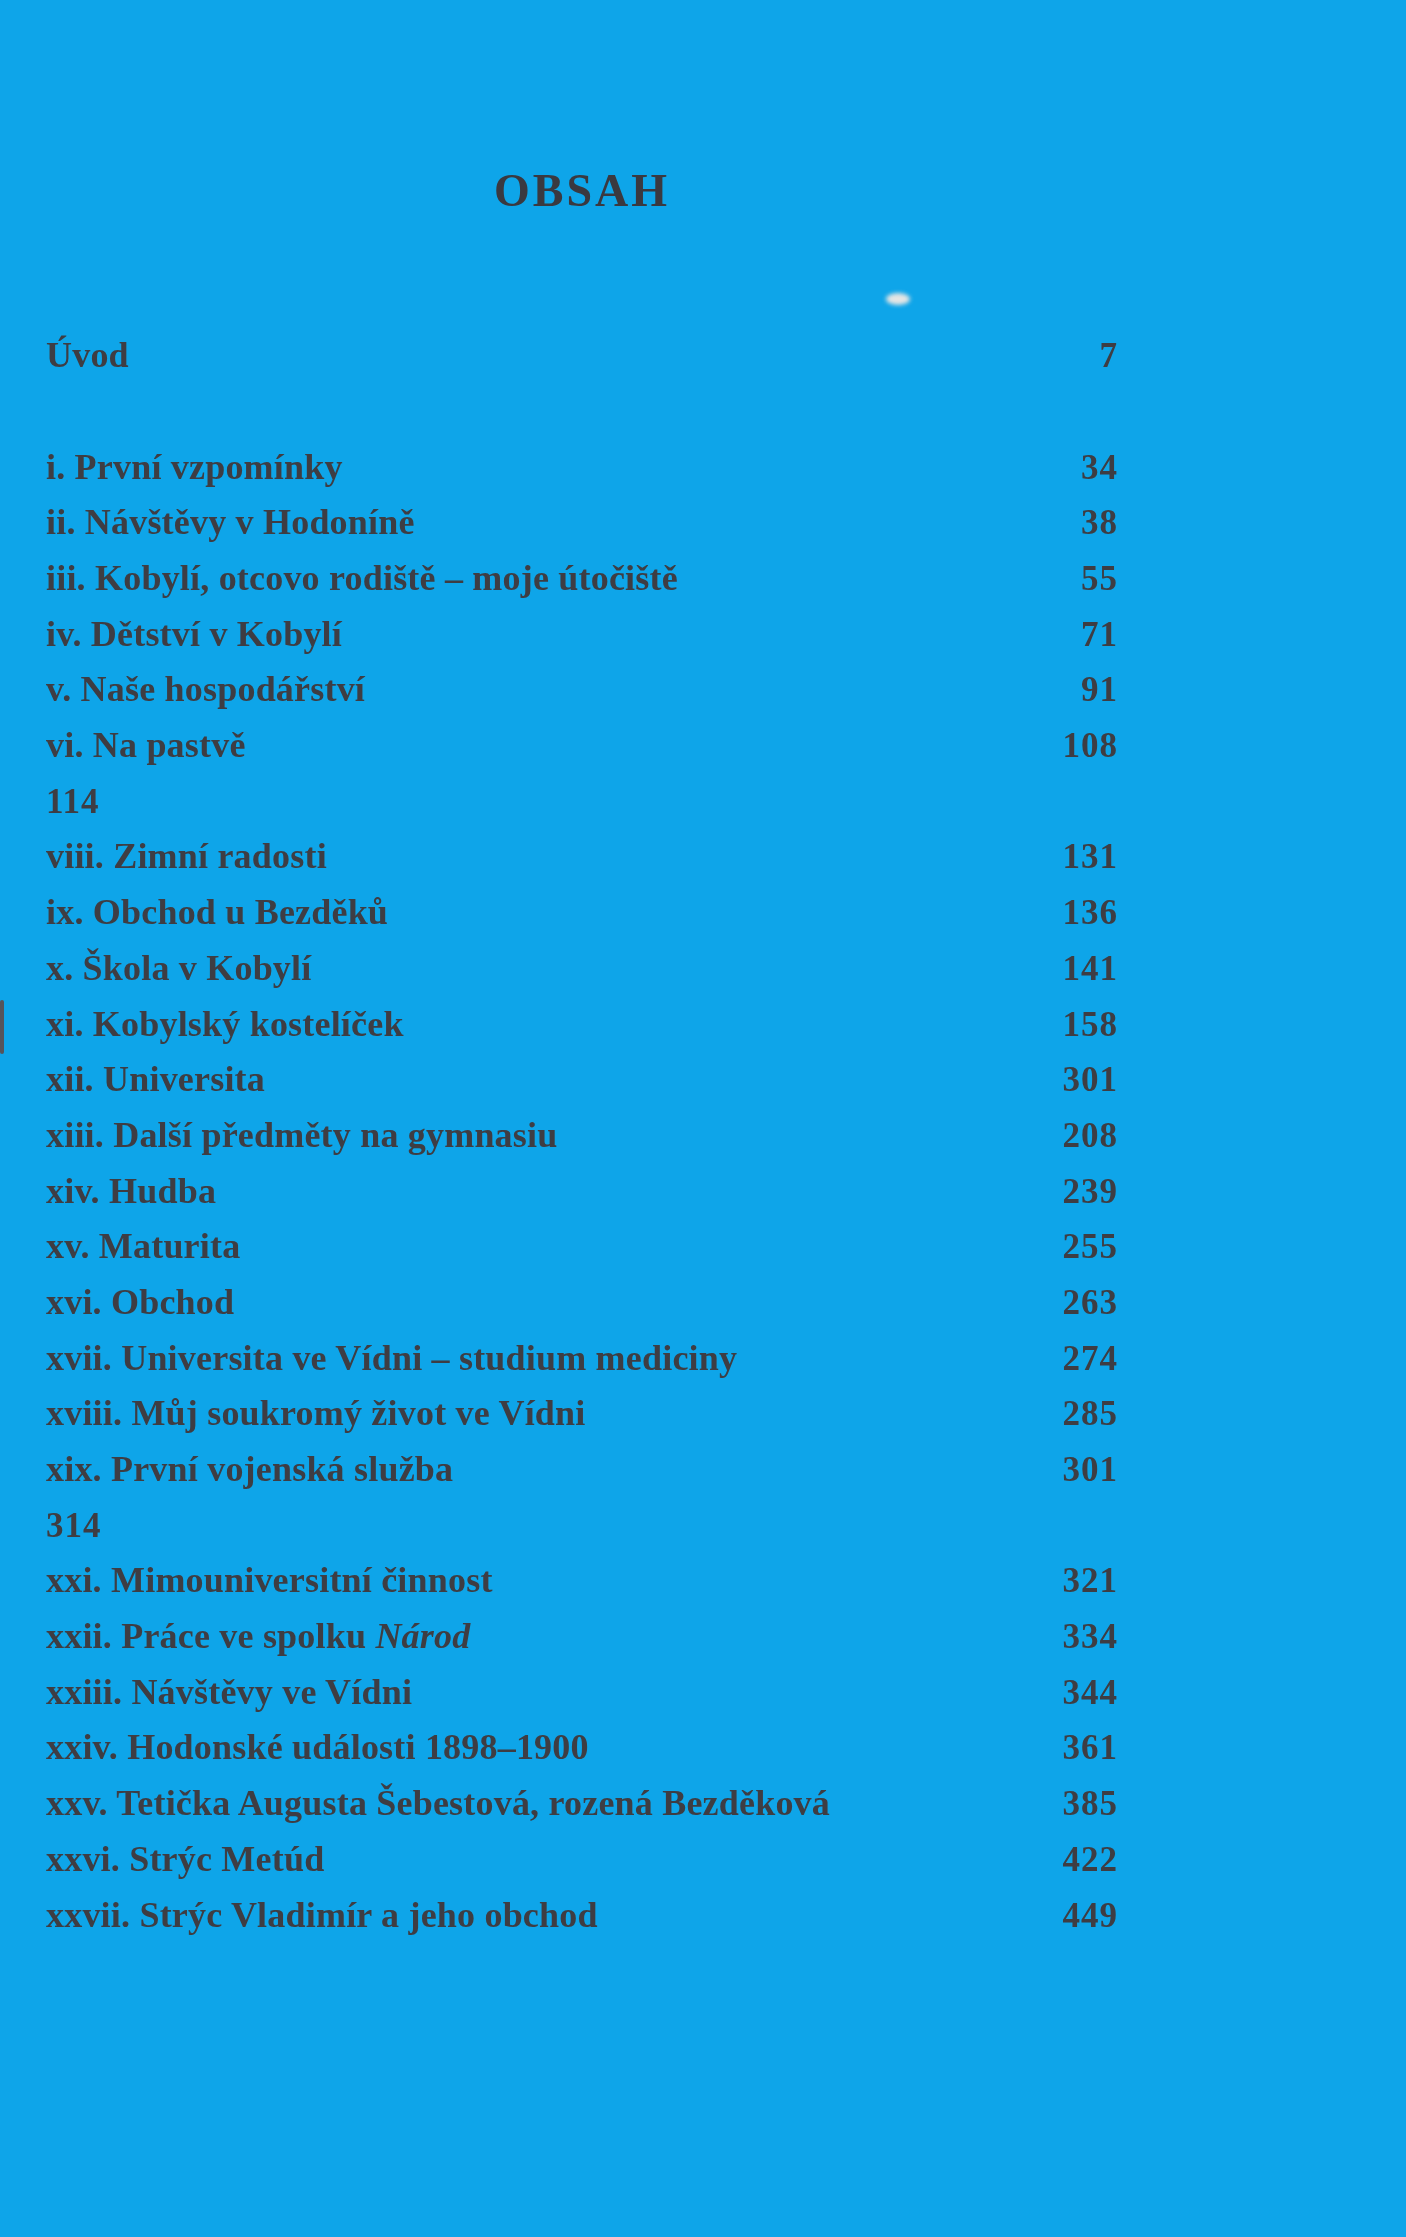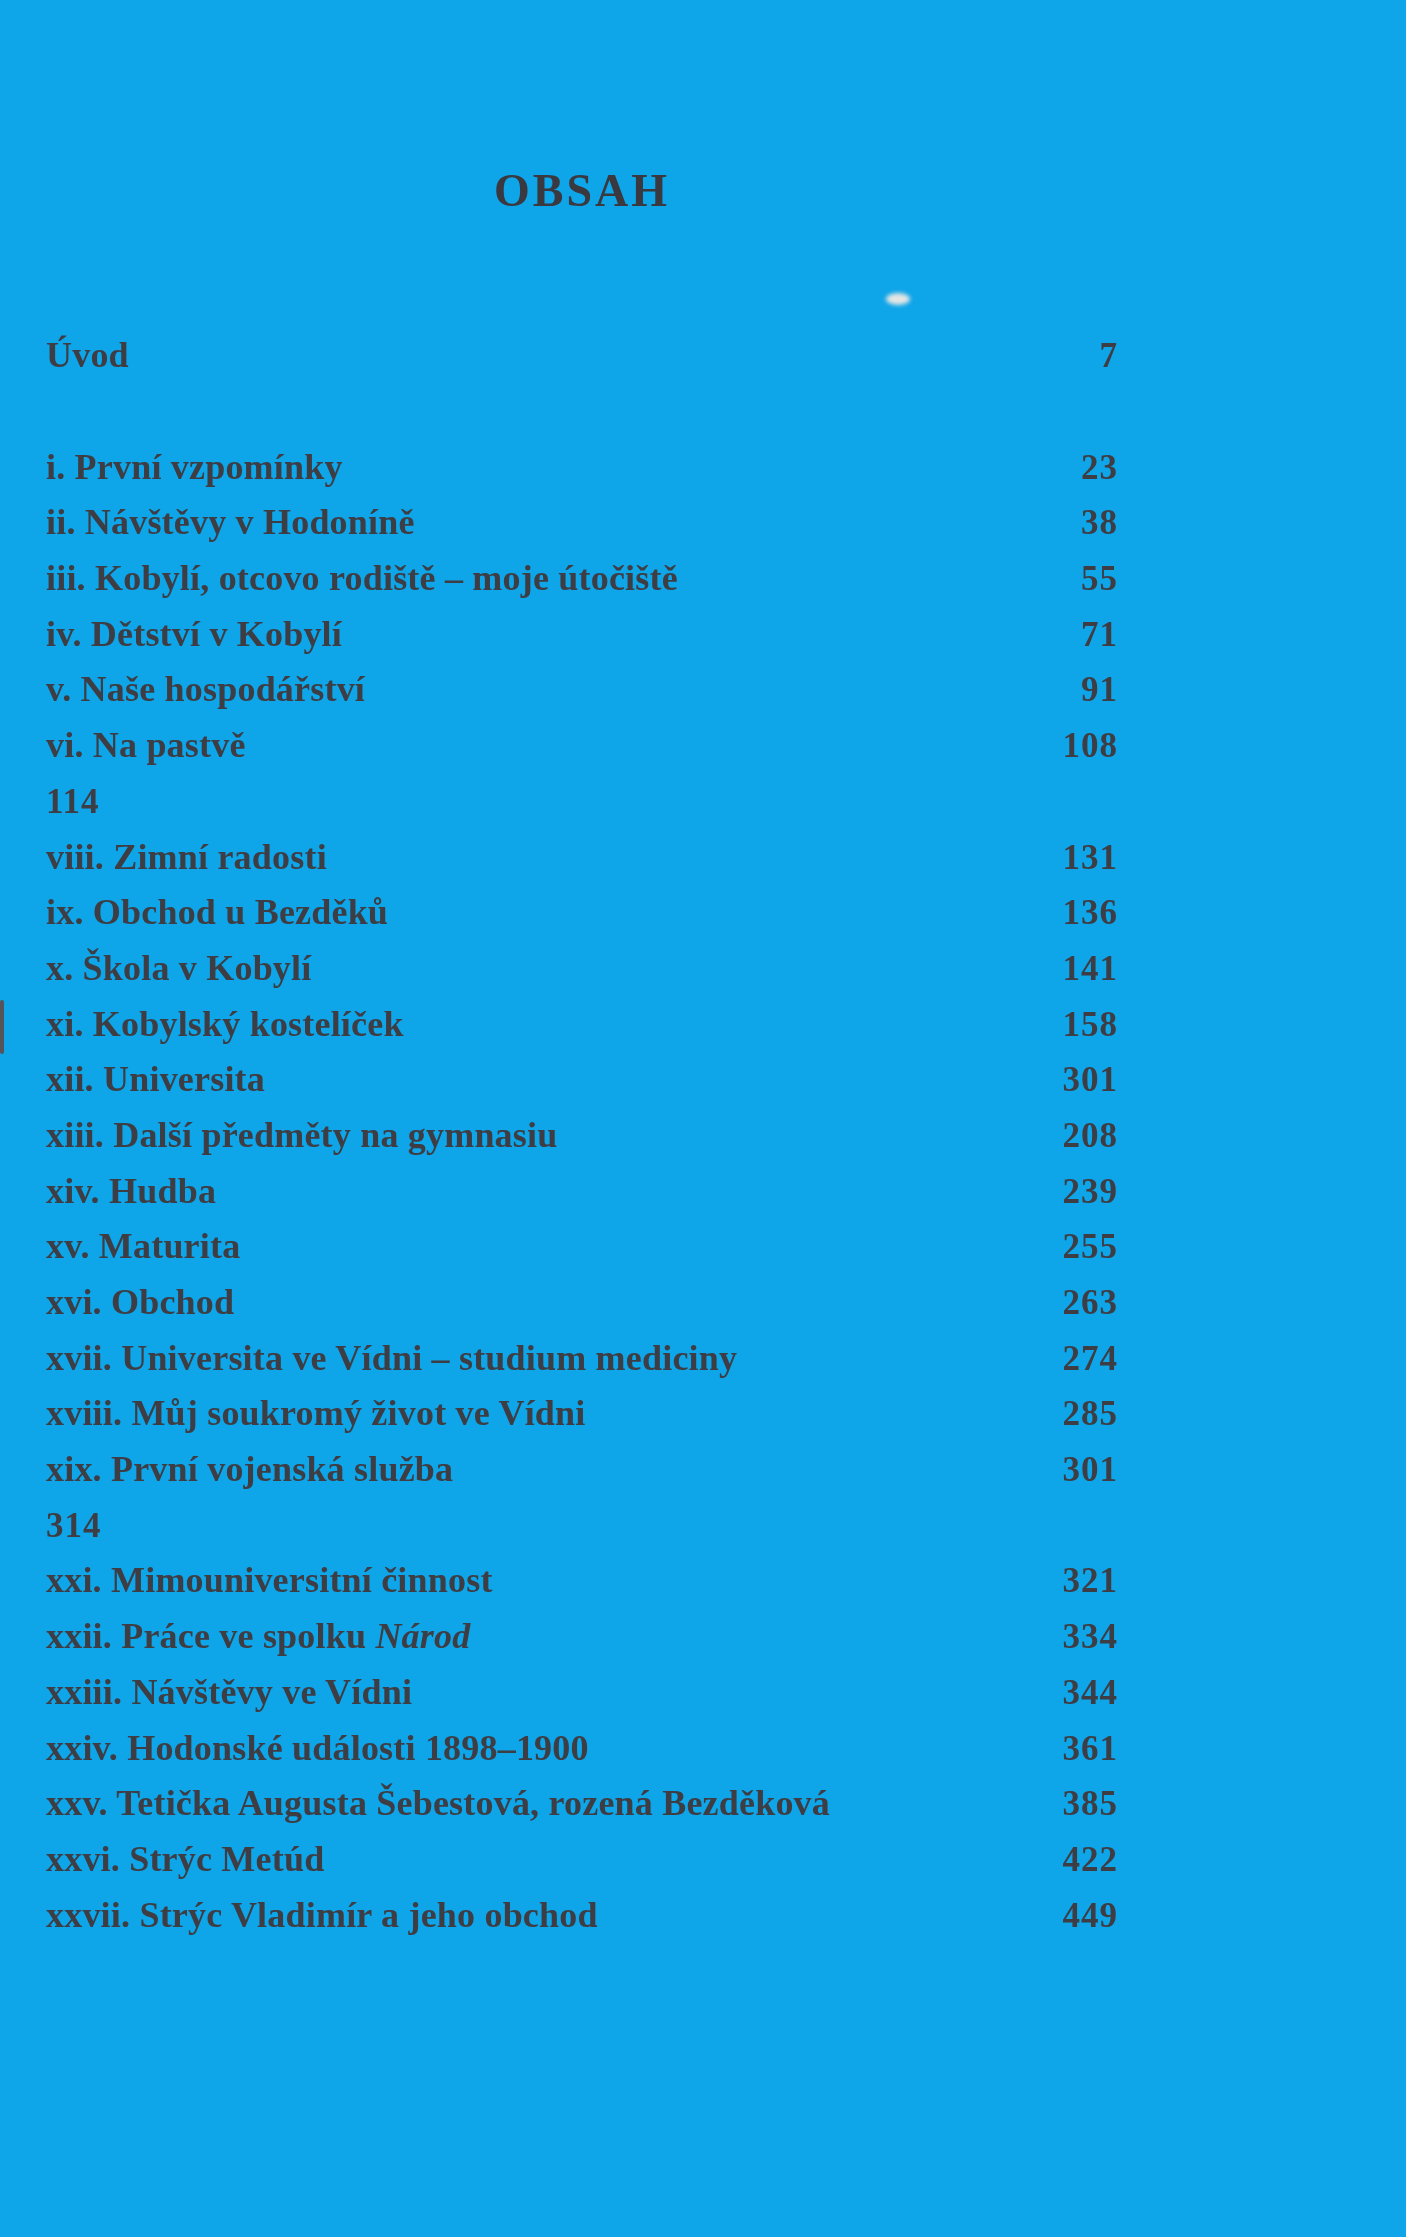--- a/index.html
+++ b/index.html
@@ -31,21 +31,21 @@
     letter-spacing: 3px;
     line-height: 1;
     color: #3a3940;
   }
   .toc {
     margin-top: 114px;
   }
   .row {
     display: flex;
     justify-content: space-between;
-    align-items: center;
+    align-items: flex-end;
     height: 55.7px;
     line-height: 55.7px;
     font-size: 36px;
     font-weight: 700;
     white-space: nowrap;
   }
   .intro-row {
     margin-bottom: 56px;
   }
   .entry-text {
@@ -93,21 +93,21 @@
   <div class="toc">
 
     <div class="row intro-row">
       <span class="entry-text">Úvod</span>
       <span class="entry-page">7</span>
     </div>
 
     <div id="entries">
   <div class="row">
     <span class="entry-text"><span class="t">i. První vzpomínky</span><span class="it italic-part"></span></span>
-    <span class="entry-page">23</span>
+    <span class="entry-page">34</span>
   </div>
 
   <div class="row">
     <span class="entry-text"><span class="t">ii. Návštěvy v Hodoníně</span><span class="it italic-part"></span></span>
     <span class="entry-page">38</span>
   </div>
 
   <div class="row">
     <span class="entry-text"><span class="t">iii. Kobylí, otcovo rodiště – moje útočiště</span><span class="it italic-part"></span></span>
     <span class="entry-page">55</span>

